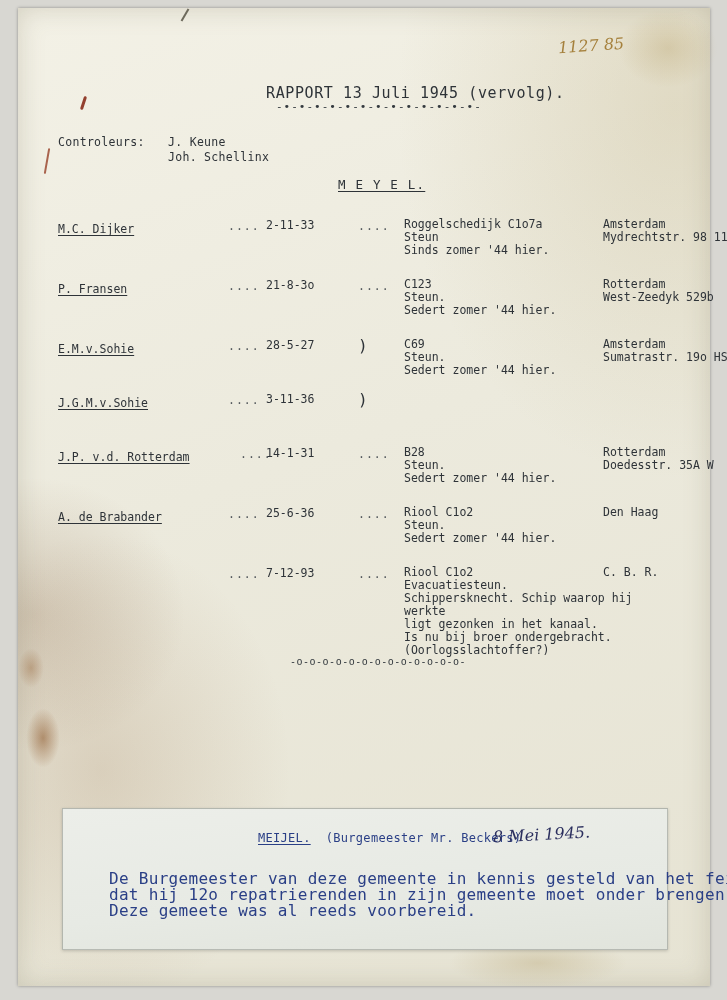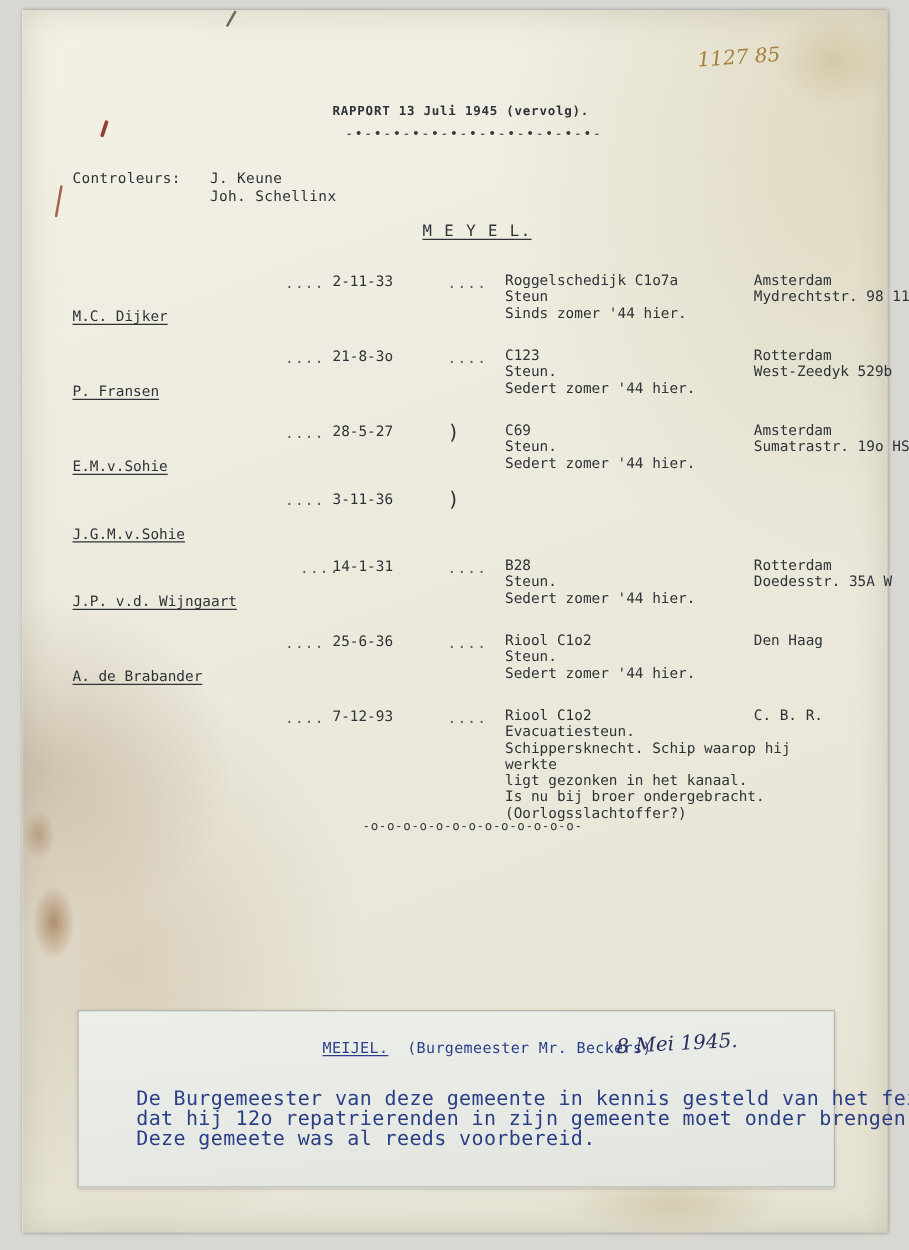--- a/index.html
+++ b/index.html
@@ -48,23 +48,22 @@
     position: absolute;
     color: #2e3338;
     font-family: "DejaVu Sans Mono", monospace;
     font-size: 11.5px;
     letter-spacing: 0.3px;
     white-space: pre;
   }
   .ul { text-decoration: underline; text-underline-offset: 2px; }
 
   #doc-title {
-    font-size: 10px;
+    font-size: 15px;
     letter-spacing: 0.6px;
-    font-weight: bold;
   }
   #title-rule {
     font-size: 11px;
     letter-spacing: 1px;
     color: #33393e;
   }
   #section-heading {
     font-size: 12.5px;
     letter-spacing: 1.2px;
   }
@@ -79,21 +78,20 @@
   .entry {
     position: relative;
     margin-bottom: 14px;
     min-height: 40px;
   }
   .col-name {
     position: absolute;
     left: 0;
     top: 0;
     width: 180px;
-    margin-top: 24px;
   }
   .col-name .nm {
     text-decoration: underline;
     text-underline-offset: 2px;
     font-size: 11.5px;
     color: #2e3338;
     white-space: pre;
   }
   .dots {
     position: absolute;
@@ -312,21 +310,21 @@
     <div class="entry" style="height:32px;">
       <div class="col-name"><span class="nm">J.G.M.v.Sohie</span></div>
       <div class="dots">....</div>
       <div class="col-date">3-11-36</div>
       <div class="brace">)</div>
       <div class="col-addr"></div>
       <div class="col-right"></div>
     </div>
 
     <div class="entry" style="height:46px;">
-      <div class="col-name"><span class="nm">J.P. v.d. Wijngaart</span></div>
+      <div class="col-name"><span class="nm">J.P. v.d. Rotterdam</span></div>
       <div class="dots" style="left:182px;">....</div>
       <div class="col-date">14-1-31</div>
       <div class="dots2">....</div>
       <div class="col-addr">B28
 Steun.
 Sedert zomer '44 hier.</div>
       <div class="col-right">Rotterdam
 Doedesstr. 35A W</div>
     </div>
 

